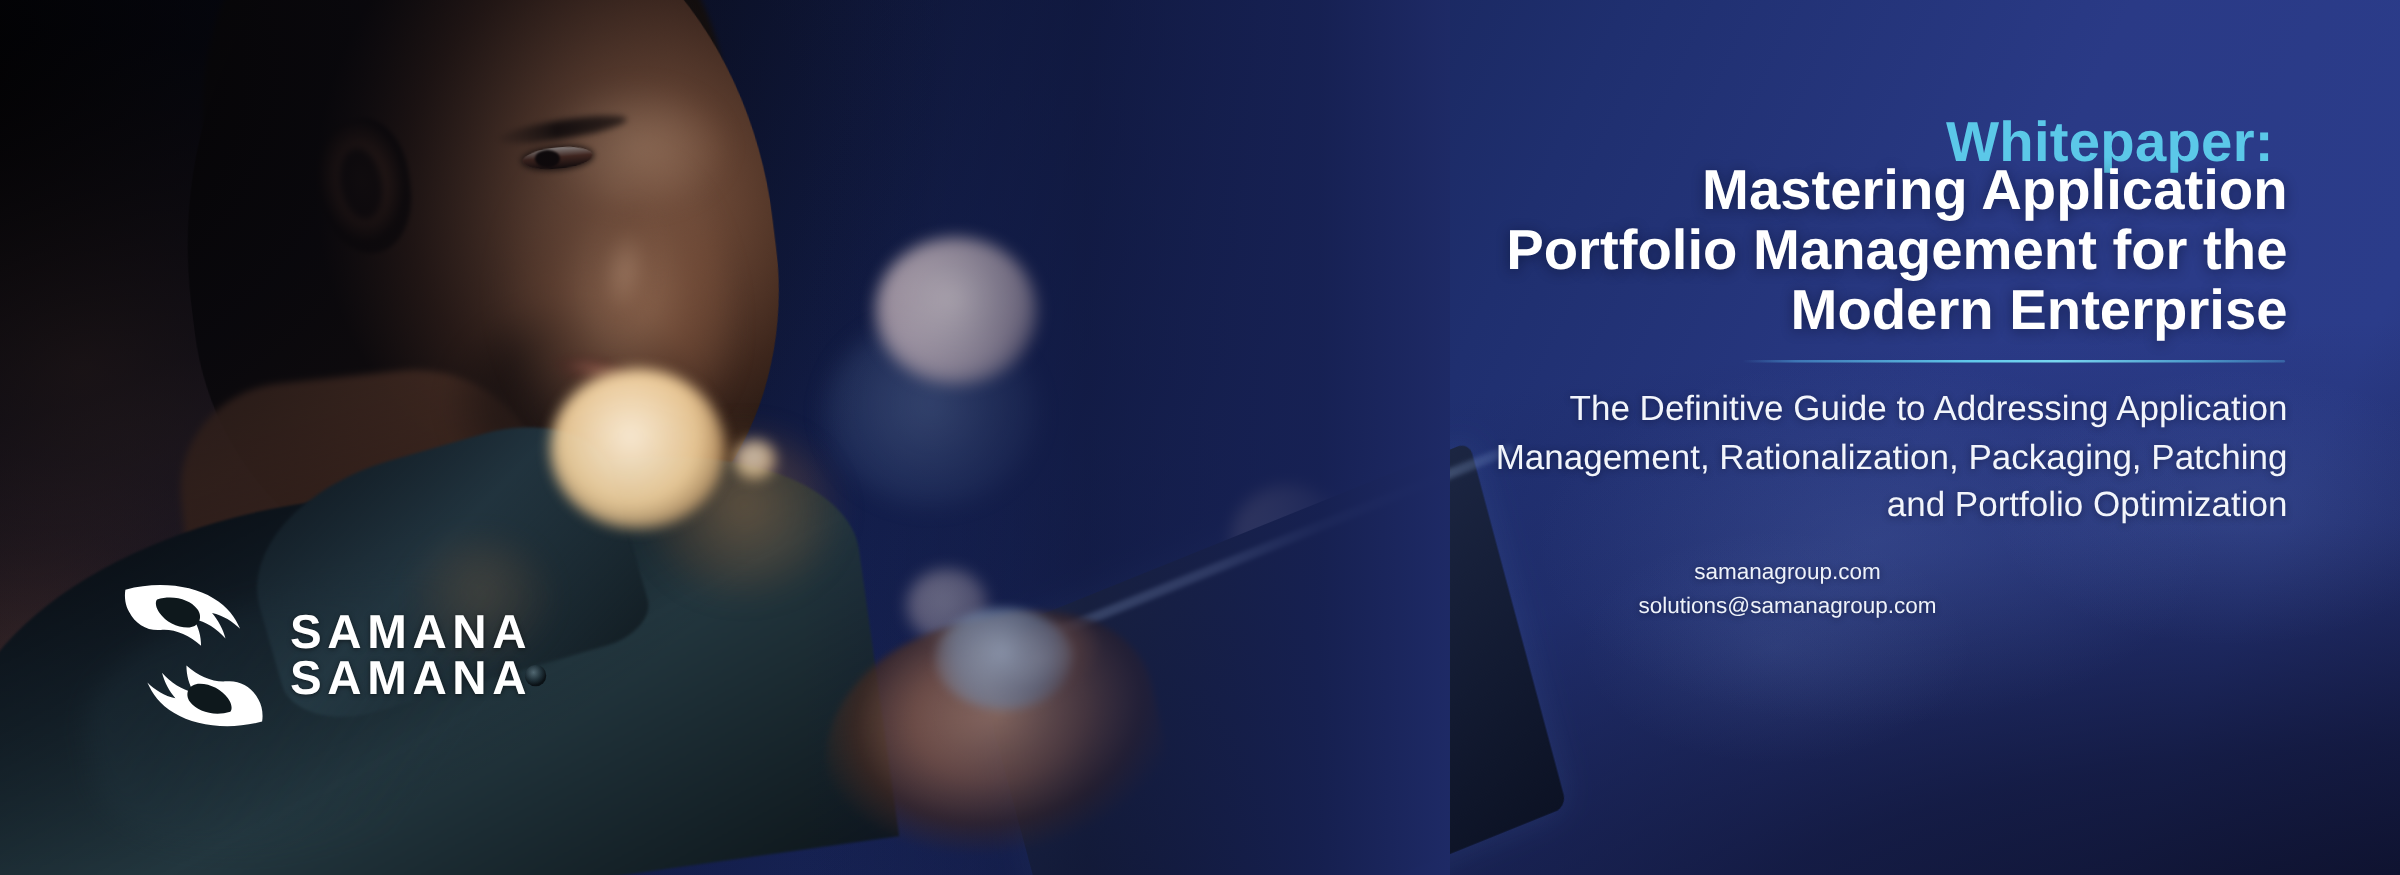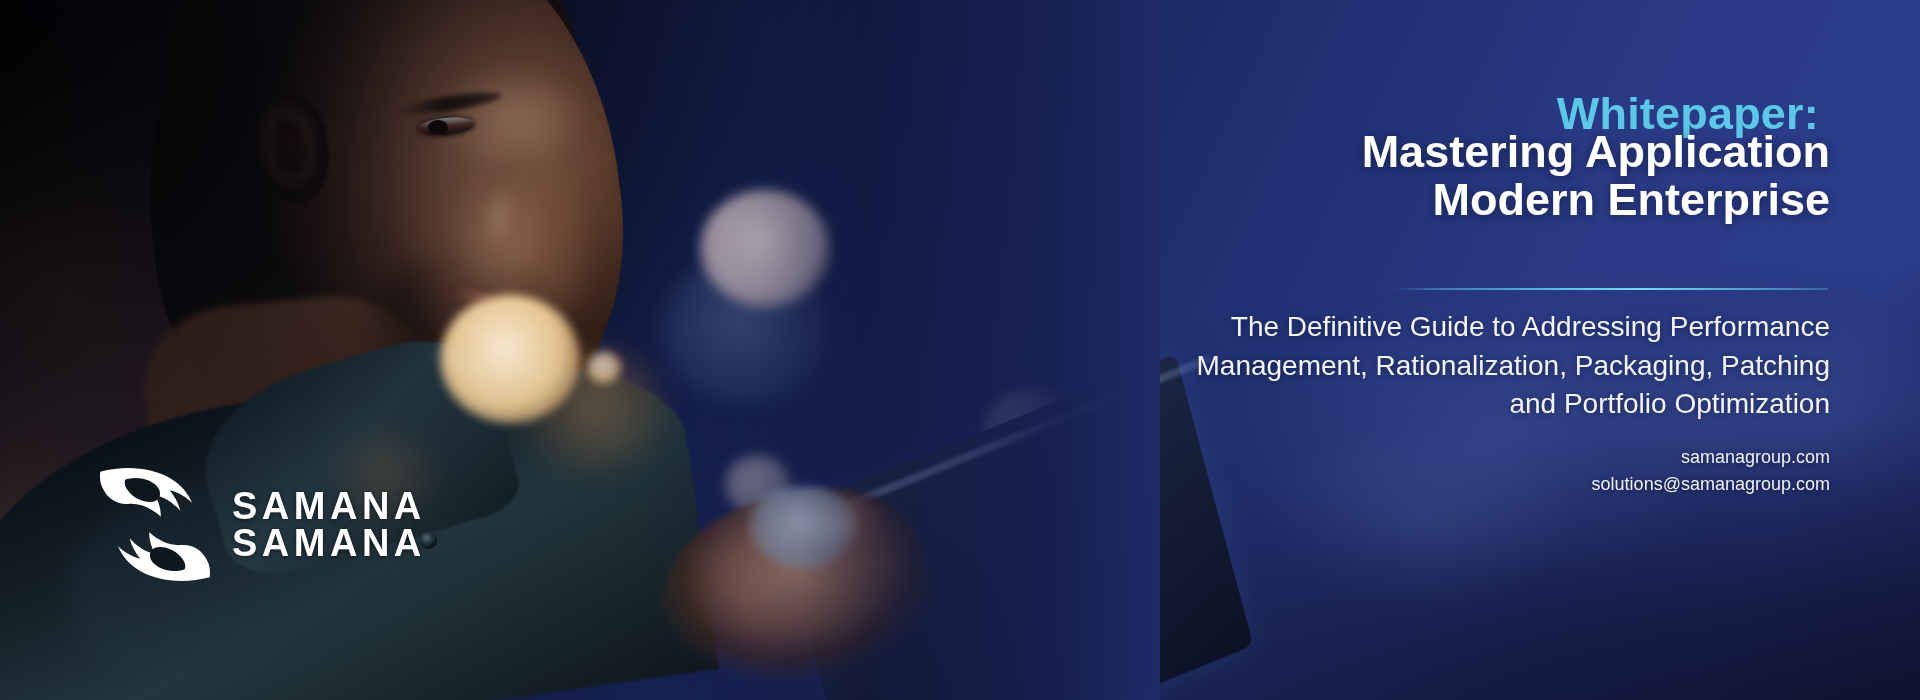--- a/index.html
+++ b/index.html
@@ -291,20 +291,21 @@
     position:absolute;right:0;top:308px;width:100%;
     font-size:28px;font-weight:400;line-height:1.38;
     color:#f2f5fb;
     text-shadow:0 1px 6px rgba(4,8,28,.4);
   }
   .contact{
     position:absolute;right:0;top:444px;width:100%;
     font-size:18px;font-weight:400;line-height:1.52;
     color:#eef2f9;
     text-shadow:0 1px 5px rgba(4,8,28,.45);
+    text-align:center;
   }
   .contact div{white-space:nowrap;}
 </style>
 </head>
 <body>
 
 <div id="banner">
 
   <div class="layer bg-base"></div>
   <div class="layer bg-vignette-br"></div>
@@ -381,27 +382,28 @@
   </div>
 
   <div class="text-panel">
 
     <div class="kicker">
       <span id="kicker-text" style="color:#5BC8E8">Whitepaper:</span>
     </div>
 
     <h1 class="title">
       <div>Mastering Application</div>
+      <div>Portfolio Management for the</div>
       <div>Modern Enterprise</div>
     </h1>
 
     <div class="divider"></div>
 
     <div class="subtitle">
-      <div>The Definitive Guide to Addressing Performance</div>
+      <div>The Definitive Guide to Addressing Application</div>
       <div>Management, Rationalization, Packaging, Patching</div>
       <div>and Portfolio Optimization</div>
     </div>
 
     <div class="contact">
       <div>samanagroup.com</div>
       <div>solutions@samanagroup.com</div>
     </div>
 
   </div>

